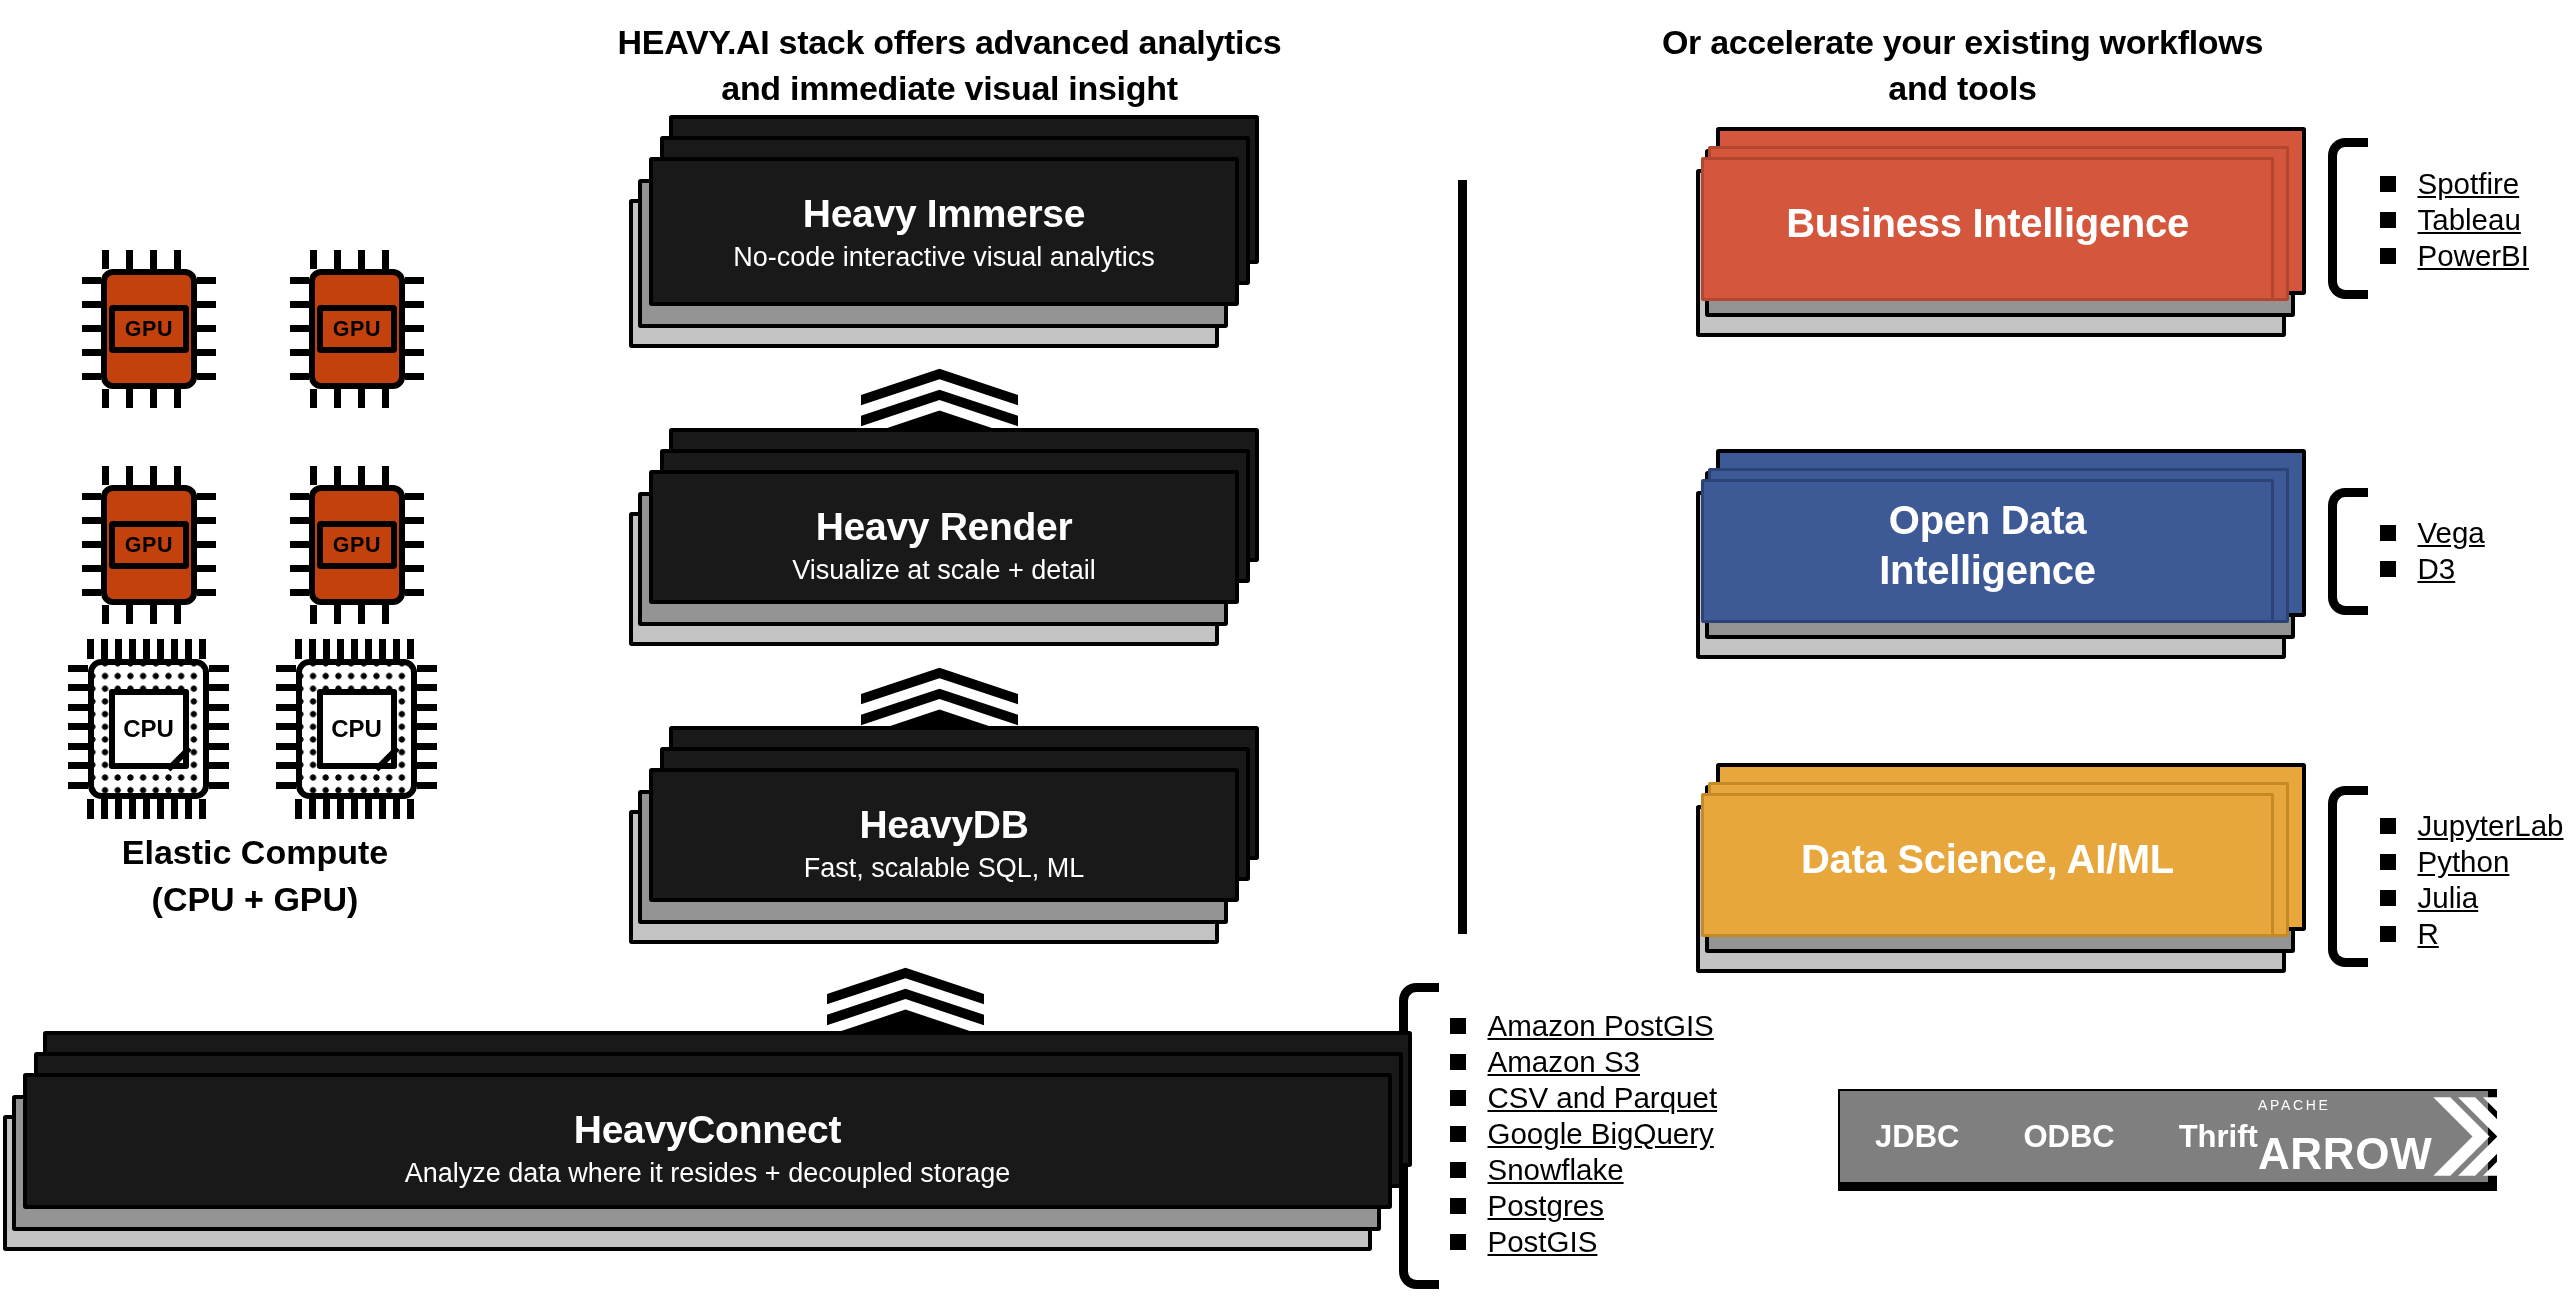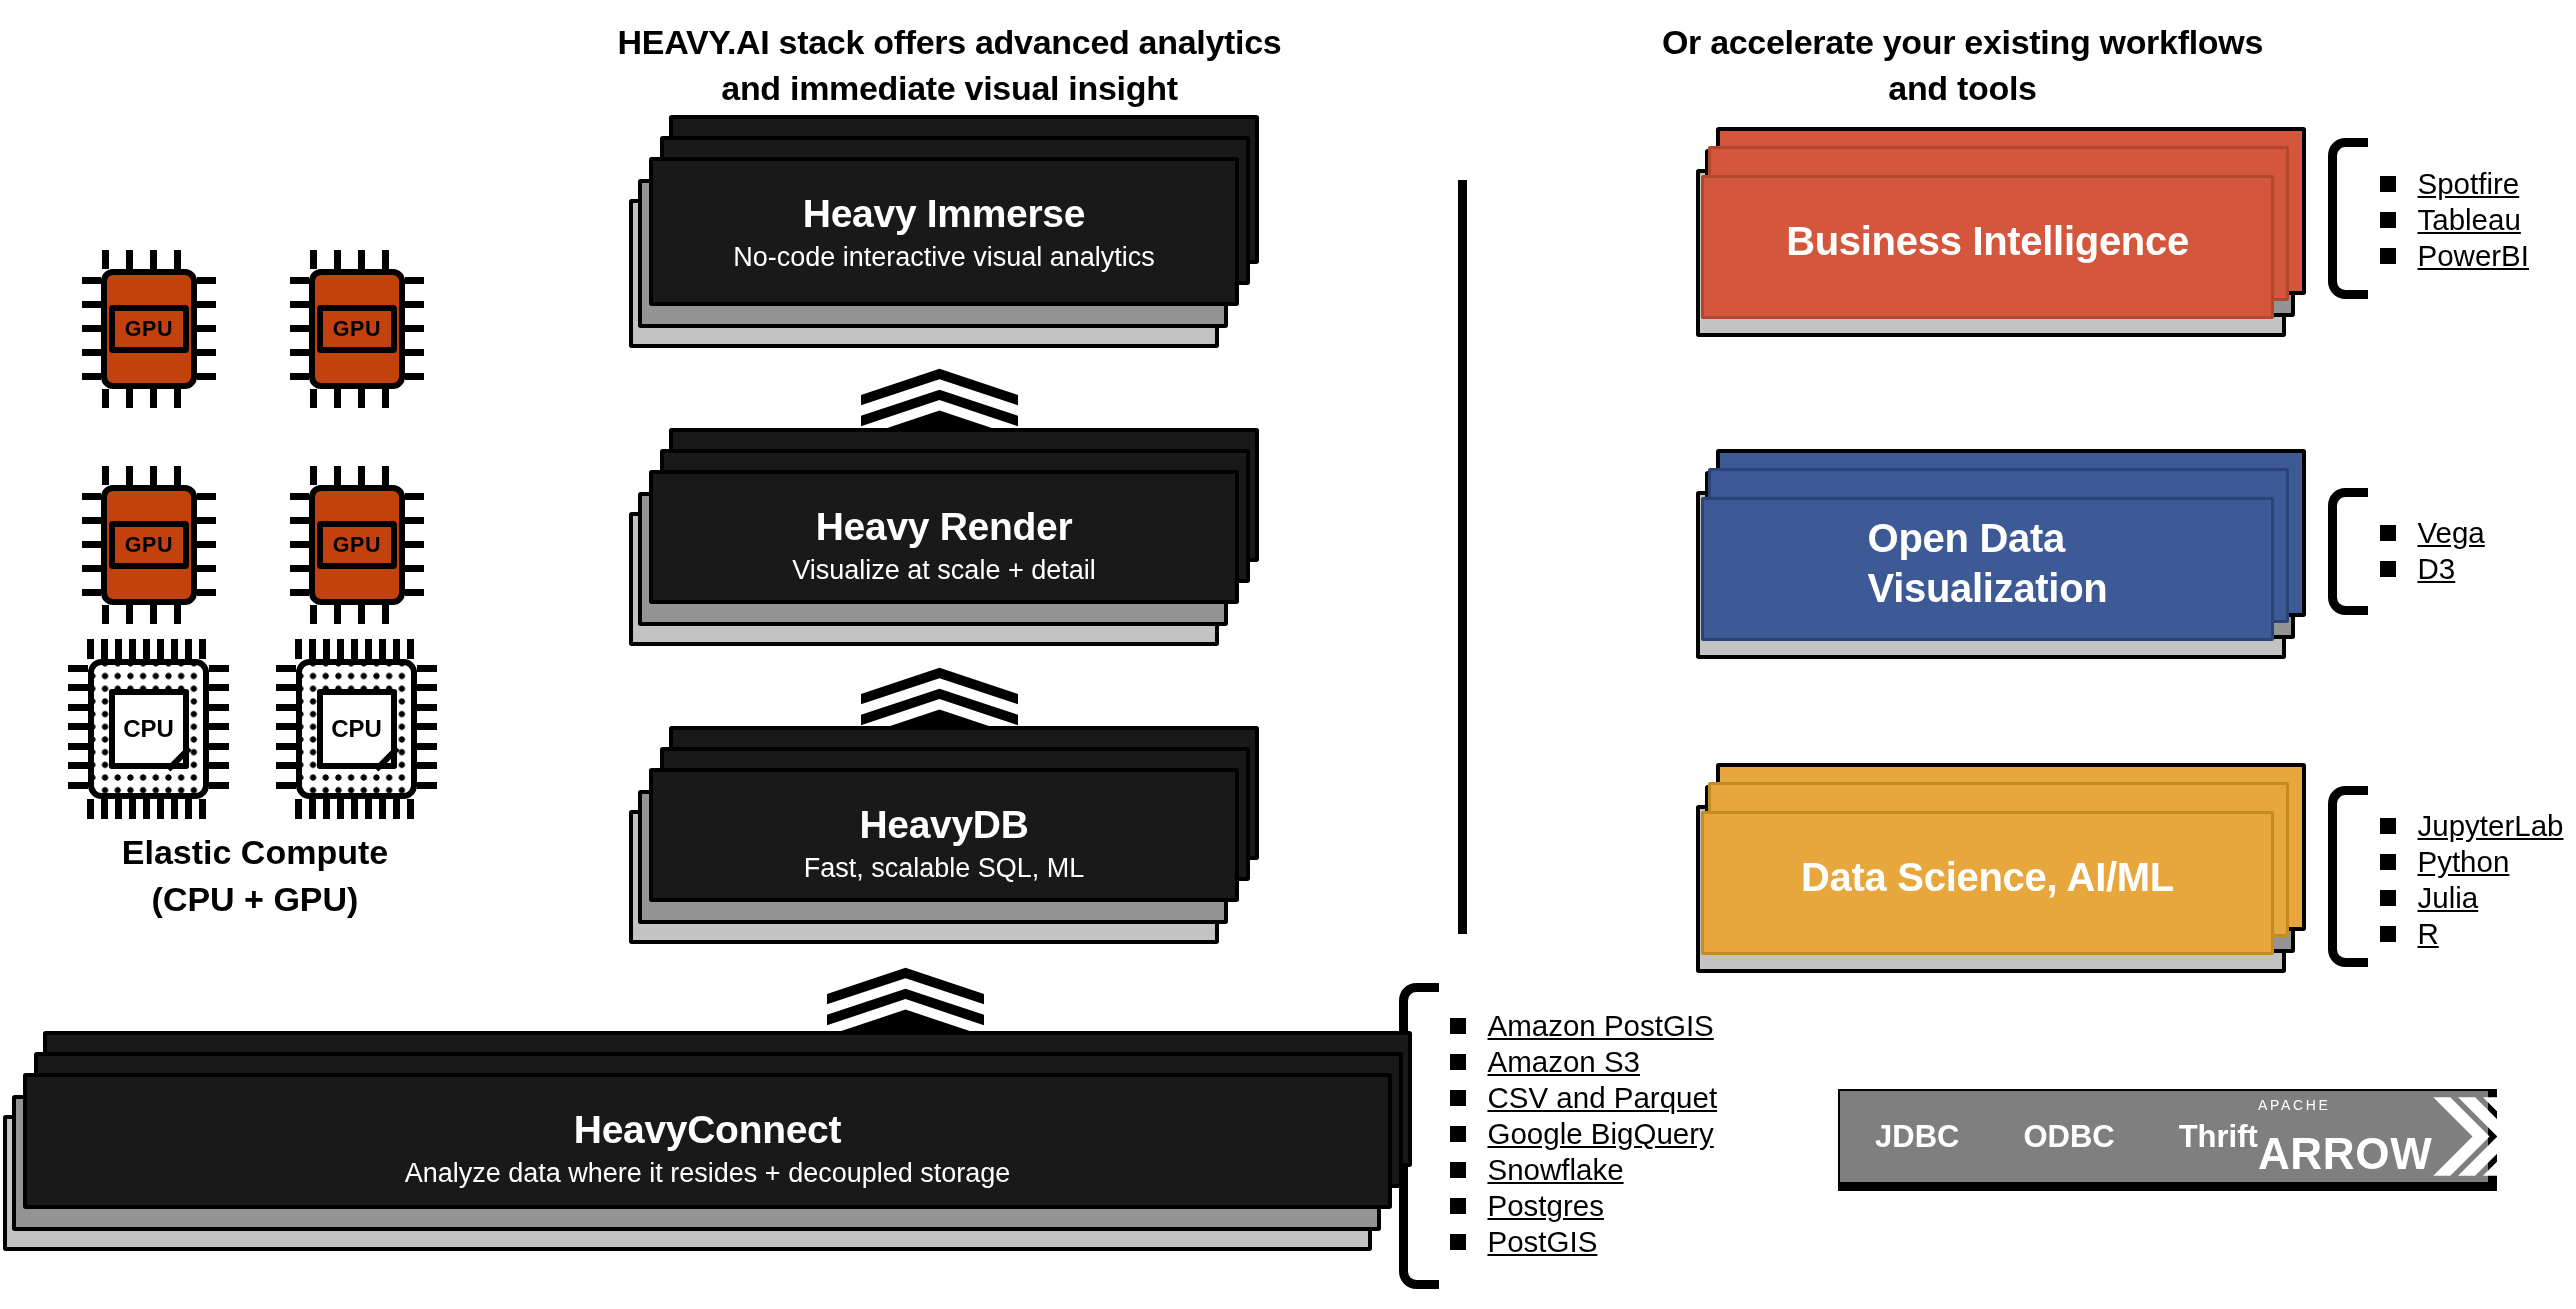--- a/index.html
+++ b/index.html
@@ -49,23 +49,23 @@
   .chev{position:absolute;z-index:1;}
 
   
   .divider{position:absolute;background:#000;}
 
   
   .cstack{position:absolute;z-index:2;}
   .cback{position:absolute;inset:0;background:var(--c);border:4px solid #000;border-radius:2.7px;box-sizing:border-box;}
   .cmid{position:absolute;left:-8px;top:19px;width:calc(100% - 9.4px);height:calc(100% - 13.4px);
         background:var(--c);border:3.4px solid var(--cd);border-radius:2px;box-sizing:border-box;}
-  .cfront{position:absolute;left:-14.8px;top:48px;width:calc(100% - 17.4px);height:calc(100% - 24px);
+  .cfront{position:absolute;left:-14.8px;top:30px;width:calc(100% - 17.4px);height:calc(100% - 24px);
           background:var(--c);border:3.4px solid var(--cd);border-radius:2px;box-sizing:border-box;
-          display:flex;align-items:center;justify-content:center;text-align:left;padding-bottom:12px;}
+          display:flex;align-items:center;justify-content:center;text-align:center;padding-bottom:12px;}
   .ctitle{color:#fff;font-size:40px;font-weight:bold;letter-spacing:-0.3px;line-height:50px;}
   .ctitle .t1,.ctitle .t2{display:block;}
   .ctitle .t2:empty{display:none;}
 
   
   .bracket{position:absolute;width:40px;border:9.4px solid #000;border-right:none;border-radius:17.4px 0 0 17.4px;box-sizing:border-box;}
   .side-list{position:absolute;margin:0;padding:0;list-style:none;}
   .side-list li{display:flex;align-items:center;height:36px;font-size:29.5px;text-decoration:underline;}
   .side-list.src li{height:36px;}
   .blt{width:16px;height:16px;background:#000;flex:none;margin-right:21.5px;}
@@ -280,21 +280,21 @@
     </ul>
 
   <div class="cstack" style="left:1716px;top:449px;width:590px;height:168px;--c:var(--blue,#3e5a96);--cd:var(--blue_dark,#2c4378)">
     <div class="lyr g2"></div>
     <div class="lyr g1"></div>
     <div class="cback"></div>
     <div class="cmid"></div>
     <div class="cfront">
       <div class="ctitle">
         <span class="t1">Open Data</span>
-        <span class="t2">Visualization</span>
+        <span class="t2">Intelligence</span>
       </div>
     </div>
   </div>
   <div class="bracket" style="left:2328px;top:488px;height:127px"></div>
   <ul class="side-list" style="left:2380px;top:515px">
 
   <li>
         <span class="blt"></span>
         <span>Vega</span>
       </li>

